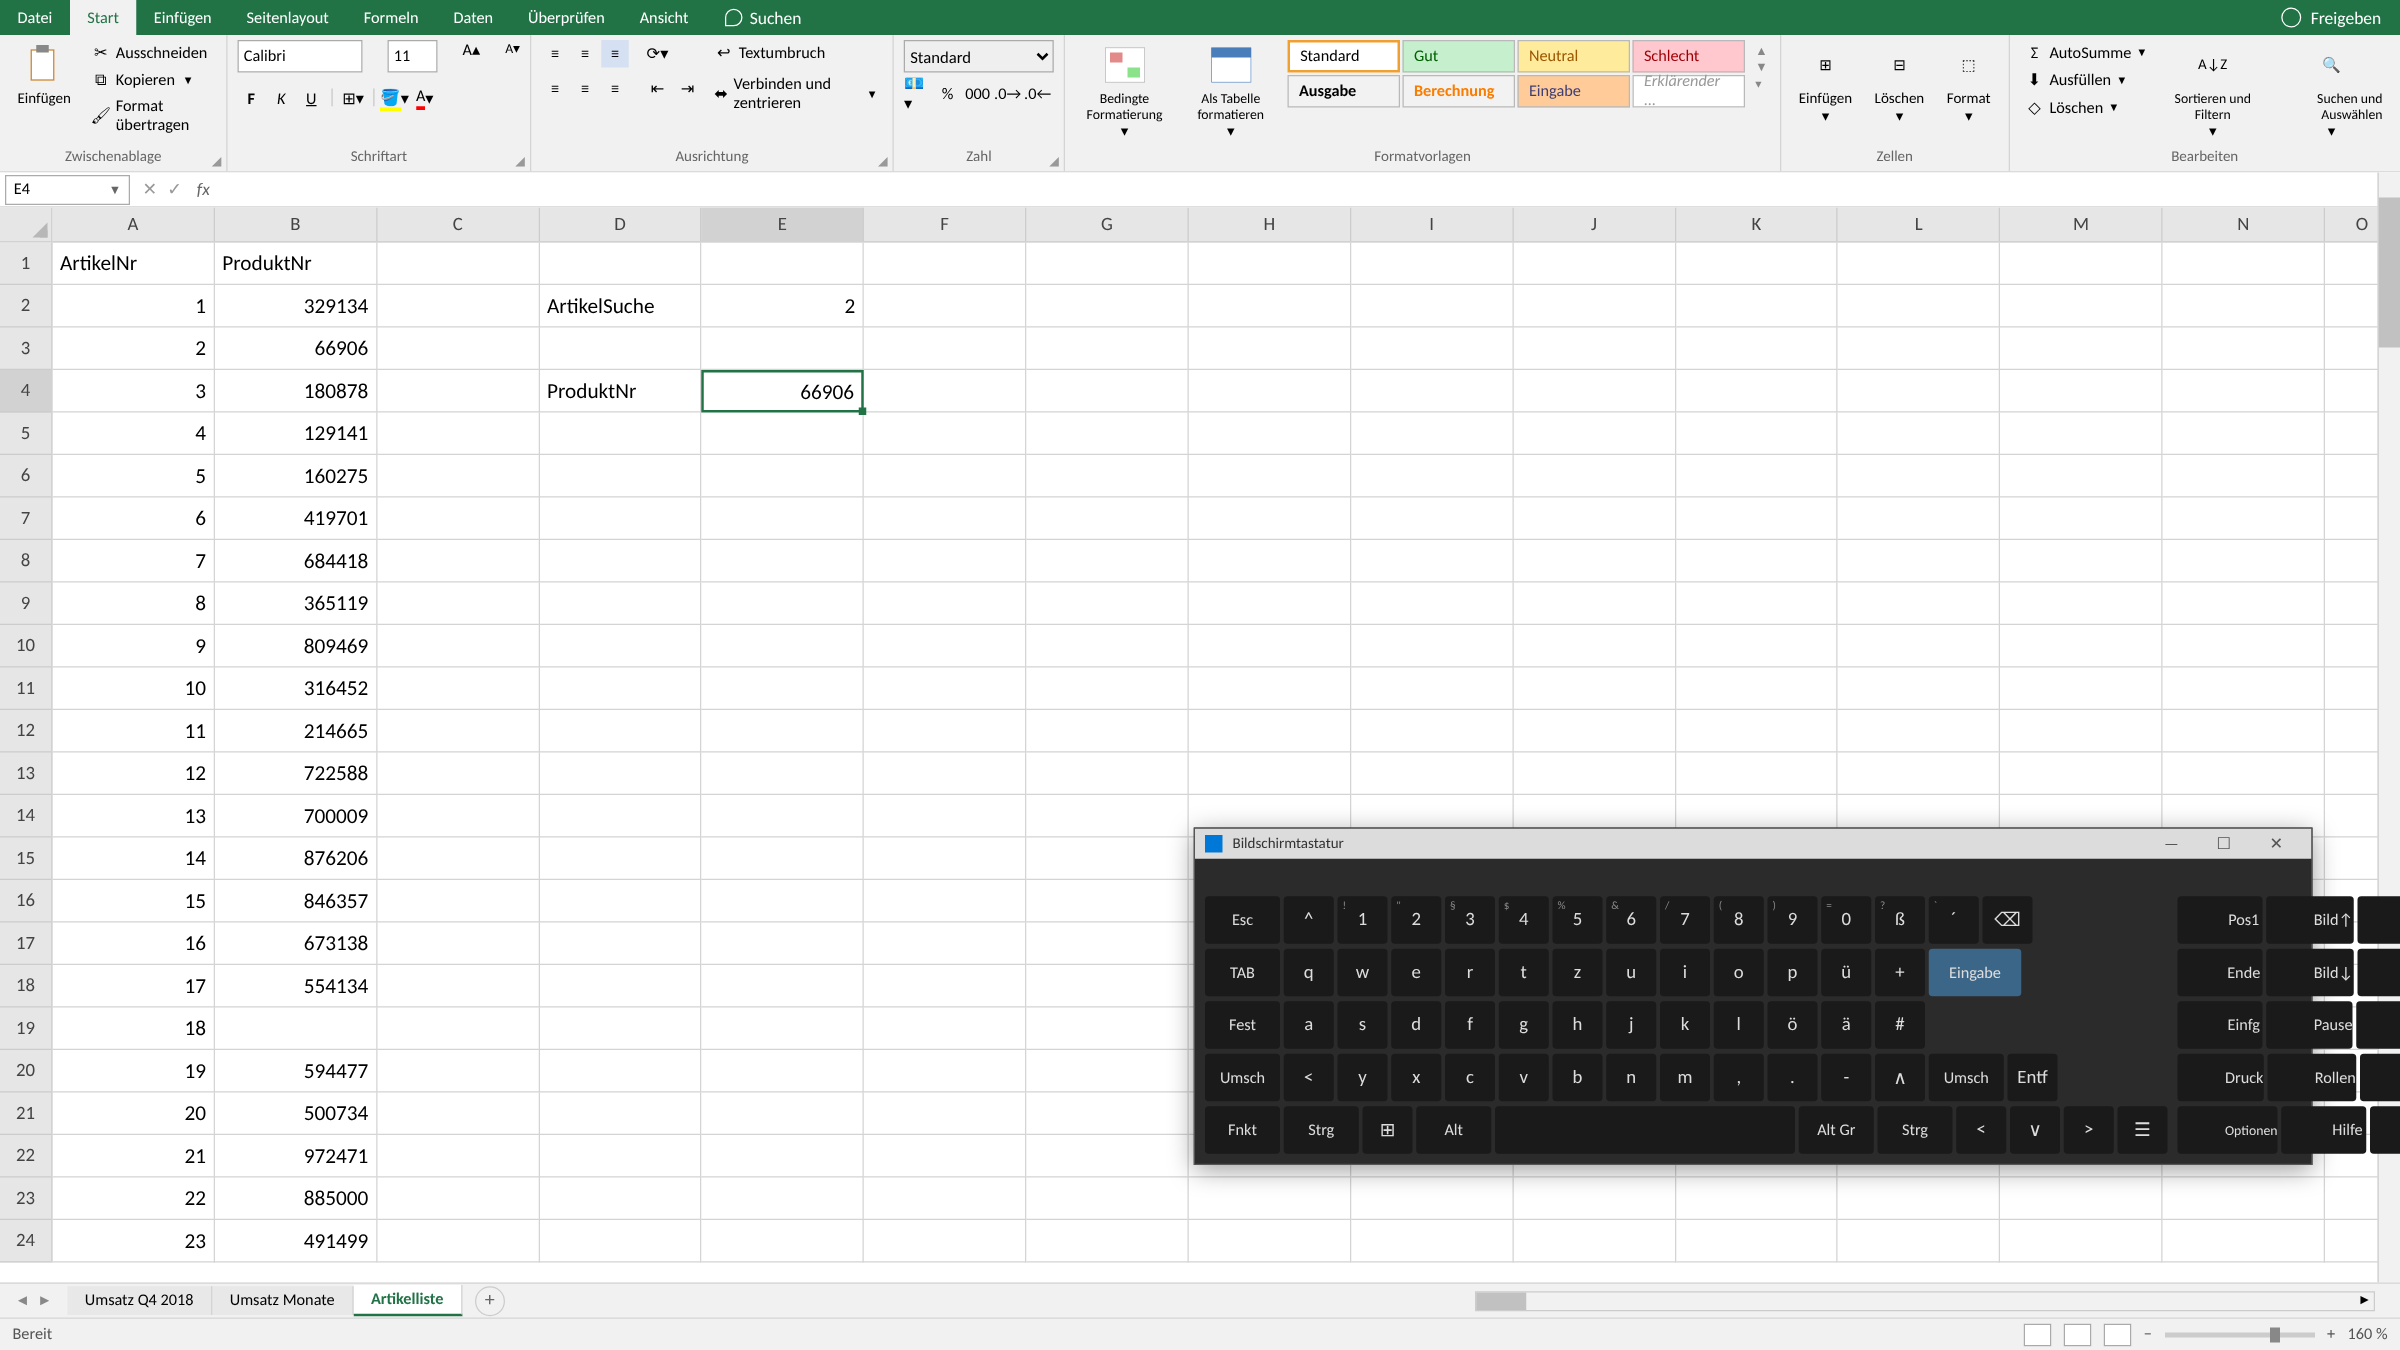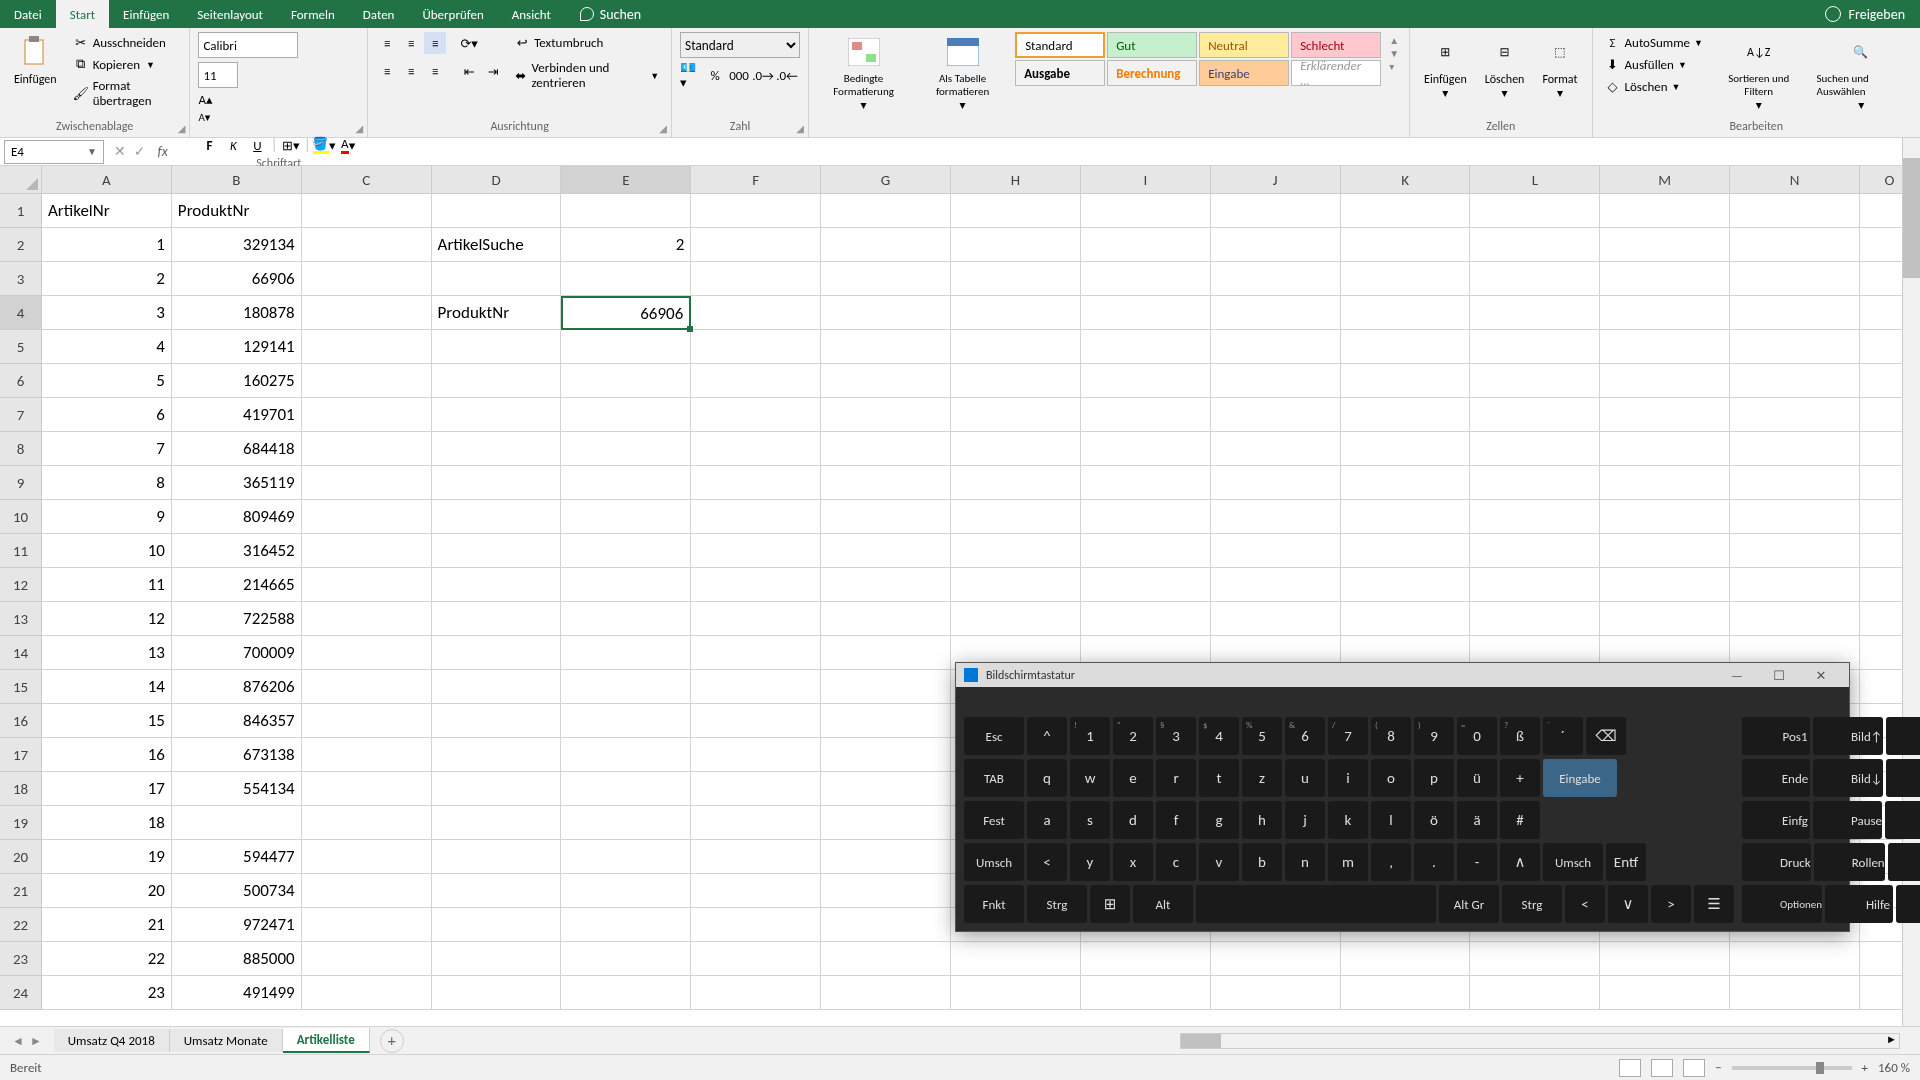--- a/index.html
+++ b/index.html
@@ -20,21 +20,21 @@
 .ribbon-group { border-right: 1px solid #d4d4d4; padding: 4px 8px 2px 8px; display: flex; flex-direction: column; justify-content: space-between; position: relative; }
 .ribbon-group-label { text-align: center; font-size: 12px; color: #666; padding-bottom: 2px; }
 .ribbon-group-content { display: flex; gap: 6px; flex: 1; align-items: flex-start; }
 .ribbon-corner { position: absolute; bottom: 2px; right: 4px; font-size: 10px; color: #999; }
 
 .big-btn { display: flex; flex-direction: column; align-items: center; justify-content: center; padding: 4px 6px; cursor: pointer; font-size: 12px; }
 .big-btn .icon { width: 32px; height: 32px; margin-bottom: 4px; display: flex; align-items: center; justify-content: center; }
 .small-row { display: flex; align-items: center; gap: 4px; font-size: 13px; cursor: pointer; padding: 2px 4px; }
 .small-icon { width: 16px; height: 16px; display: inline-flex; align-items: center; justify-content: center; }
 
-.font-selector { display: flex; gap: 4px; margin-bottom: 4px; flex-direction: column; }
+.font-selector { display: flex; gap: 20px; margin-bottom: 4px; }
 .font-selector select, .font-selector input { height: 26px; border: 1px solid #ababab; background: #fff; font-size: 13px; padding: 0 4px; }
 .font-name { width: 100px; }
 .font-size { width: 40px; }
 .btn-row { display: flex; gap: 2px; }
 .btn-row .btn { width: 22px; height: 22px; display: flex; align-items: center; justify-content: center; cursor: pointer; font-size: 13px; }
 
 .style-box { border: 1px solid #b9b9b9; padding: 3px 8px; font-size: 13px; min-width: 90px; text-align: left; cursor: pointer; height: 26px; display: flex; align-items: center; }
 .style-standard { background: #fff; }
 .style-gut { background: #c6efce; color: #006100; }
 .style-neutral { background: #ffeb9c; color: #9c5700; }
@@ -275,20 +275,21 @@
         <div class="style-box style-berechnung">Berechnung</div>
         <div class="style-box style-eingabe">Eingabe</div>
         <div class="style-box style-erkl">Erklärender ...</div>
       </div>
       <div style="display:flex;flex-direction:column;justify-content:space-around;padding:2px;">
         <span style="font-size:10px;color:#888;">▲</span>
         <span style="font-size:10px;color:#888;">▼</span>
         <span style="font-size:10px;color:#888;">▾</span>
       </div>
     </div>
+    <div class="ribbon-group-label">Formatvorlagen</div>
   </div>
 
   <div class="ribbon-group">
     <div class="ribbon-group-content">
       <div class="big-btn"><div class="icon">⊞</div><span>Einfügen</span>▾</div>
       <div class="big-btn"><div class="icon">⊟</div><span>Löschen</span>▾</div>
       <div class="big-btn"><div class="icon">⬚</div><span>Format</span>▾</div>
     </div>
     <div class="ribbon-group-label">Zellen</div>
   </div>
@@ -306,21 +307,21 @@
             <span>Ausfüllen</span>
             <span style="font-size:9px;">▼</span>
           </div>
         <div class="small-row">
             <span class="small-icon">◇</span>
             <span>Löschen</span>
             <span style="font-size:9px;">▼</span>
           </div>
       </div>
       <div class="big-btn"><div class="icon">A↓Z</div><span style="font-size:11px;text-align:center;">Sortieren und Filtern</span>▾</div>
-      <div class="big-btn"><div class="icon">🔍</div><span style="font-size:11px;text-align:left;">Suchen und Auswählen</span>▾</div>
+      <div class="big-btn"><div class="icon">🔍</div><span style="font-size:11px;text-align:right;">Suchen und Auswählen</span>▾</div>
     </div>
     <div class="ribbon-group-label">Bearbeiten</div>
   </div>
 </div>
 
 <div class="formula-bar">
   <div class="name-box">
       <span>E4</span>
       <span class="dd">▼</span>
     </div>

